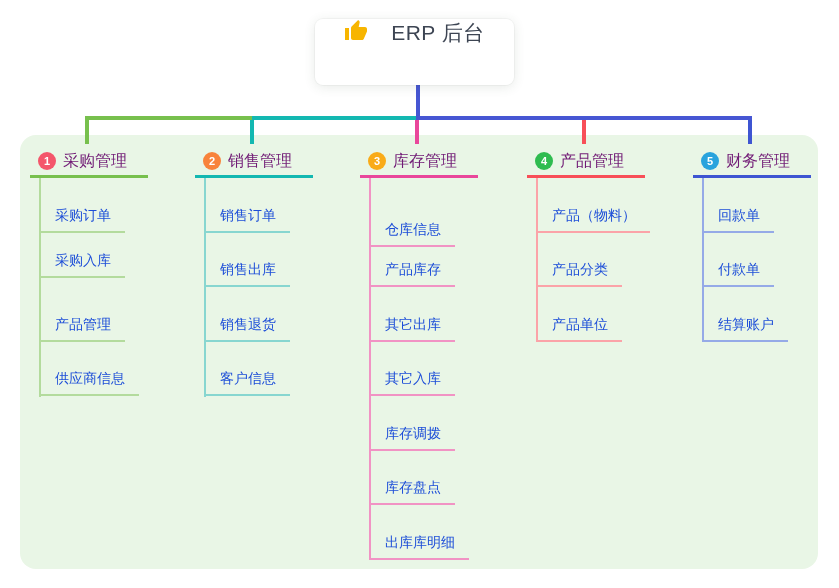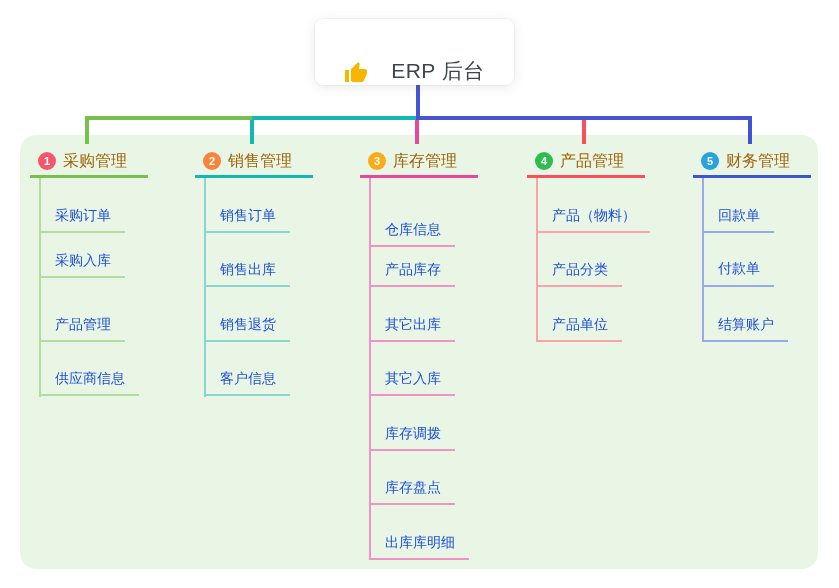--- a/index.html
+++ b/index.html
@@ -20,21 +20,21 @@
     background:#e9f6e6;
     border-radius:16px;
   }
   .root-node{
     position:absolute;
     left:315px;top:19px;
     width:199px;height:66px;
     background:#ffffff;
     border-radius:8px;
     box-shadow:0 2px 12px rgba(60,80,60,.12), 0 0 0 1px rgba(0,0,0,.03);
-    display:flex;align-items:flex-end;justify-content:center;gap:23px;
+    display:flex;align-items:flex-start;justify-content:center;gap:23px;
     z-index:3;
   }
   .root-title{
     font-size:21px;
     color:#3d4553;
     letter-spacing:.5px;
     white-space:nowrap;
   }
   .thumb-icon{display:inline-flex;width:24px;height:24px;}
   .line{position:absolute;z-index:1;}
@@ -45,21 +45,21 @@
     height:20px;
     cursor:default;
   }
   .badge{
     width:18px;height:18px;border-radius:50%;
     color:#ffffff;font-size:11px;font-weight:bold;
     display:flex;align-items:center;justify-content:center;
     flex:0 0 auto;
   }
   .branch-title{
-    font-size:16px;color:#a16207;white-space:nowrap;
+    font-size:16px;color:#701a75;white-space:nowrap;
   }
   .item{
     position:absolute;
     display:inline-block;
     padding:0 14px 6px 16px;
     z-index:2;
     white-space:nowrap;
   }
   .item-label{
     font-size:14px;line-height:20px;color:#1d4ed8;
@@ -134,16 +134,16 @@
       <div class="item" style="left: 536px; top: 205px; border-bottom: 2px solid rgb(251, 163, 168);"><span class="item-label">产品（物料）</span></div>
       <div class="item" style="left: 536px; top: 259px; border-bottom: 2px solid rgb(251, 163, 168);"><span class="item-label">产品分类</span></div>
       <div class="item" style="left: 536px; top: 314px; border-bottom: 2px solid rgb(251, 163, 168);"><span class="item-label">产品单位</span></div>
       <div class="branch-header" style="left: 701px; top: 151px;">
         <span class="badge" style="background: rgb(41, 163, 221);">5</span>
         <span class="branch-title">财务管理</span>
       </div>
       <div class="line" style="left: 693px; top: 175px; width: 118px; height: 3px; background: rgb(62, 85, 210);"></div>
       <div class="line" style="left: 702px; top: 178px; width: 2px; height: 164px; background: rgb(149, 170, 231);"></div>
       <div class="item" style="left: 702px; top: 205px; border-bottom: 2px solid rgb(149, 170, 231);"><span class="item-label">回款单</span></div>
-      <div class="item" style="left: 702px; top: 259px; border-bottom: 2px solid rgb(149, 170, 231); font-family: Liberation Mono, monospace;"><span class="item-label">付款单</span></div>
+      <div class="item" style="left: 702px; top: 259px; border-bottom: 2px solid rgb(149, 170, 231);"><span class="item-label">付款单</span></div>
       <div class="item" style="left: 702px; top: 314px; border-bottom: 2px solid rgb(149, 170, 231);"><span class="item-label">结算账户</span></div>
     </div>
 </div>
 
 </body></html>

